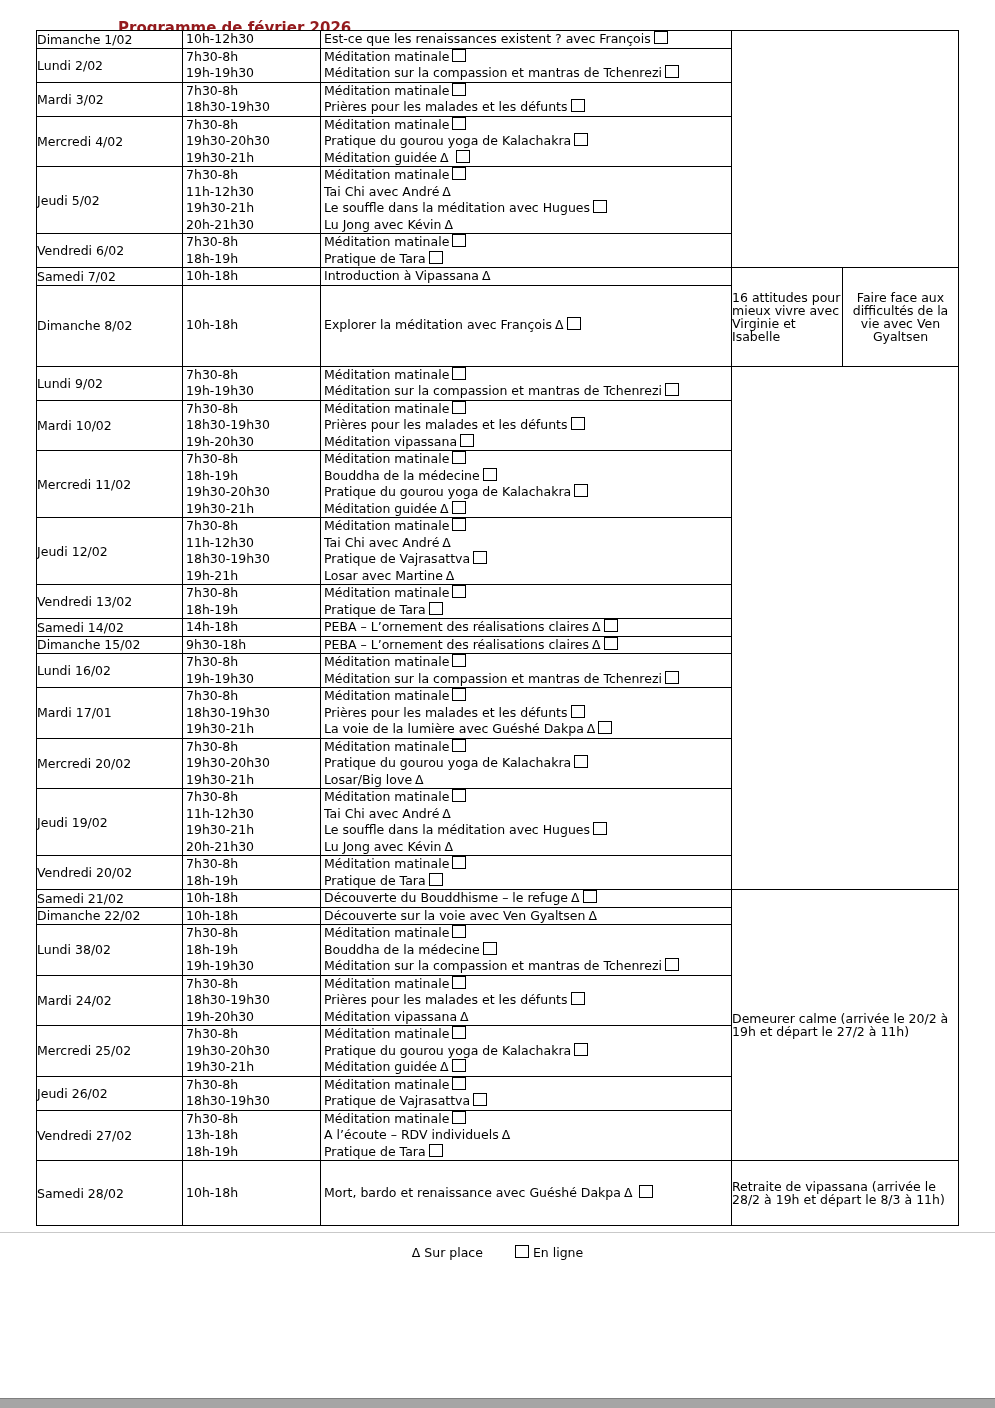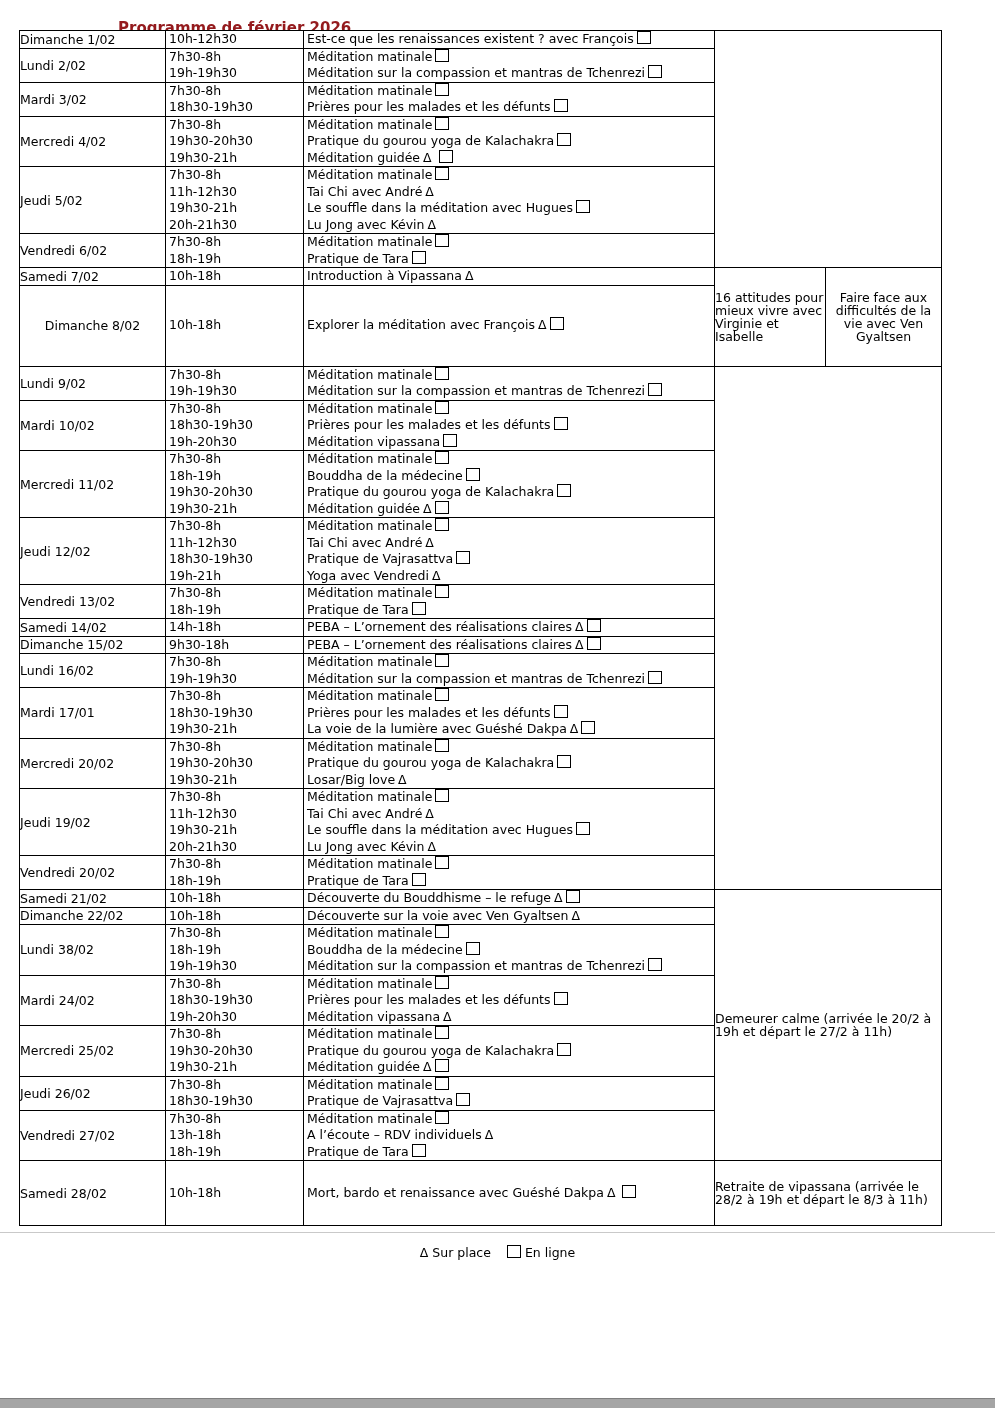--- a/index.html
+++ b/index.html
@@ -6,21 +6,21 @@
   body {
     width:995px; height:1408px; background:#ffffff; position:relative;
     font-family:"DejaVu Sans","Liberation Sans",sans-serif; color:#000;
     overflow:hidden;
   }
   .title {
     position:absolute; left:118px; top:19px;
     font-size:15px; font-weight:bold; color:#941a1d; white-space:nowrap;
   }
   table.sched {
-    position:absolute; left:19px; top:30px; width:922px;
+    position:absolute; left:36px; top:30px; width:922px;
     border-collapse:collapse; table-layout:fixed;
   }
   table.sched td {
     border:1.5px solid #000; padding:0; vertical-align:middle;
     font-size:12.5px; background:#ffffff; overflow:hidden;
   }
   td.day { padding-left:3px; }
   td.hl { background:#ffff00; }
   .line { height:16.5px; line-height:16.5px; padding-left:3px; white-space:nowrap; }
   td.note { line-height:13px; padding:1px 3px; }
@@ -29,21 +29,21 @@
     display:inline-block; width:12px; height:11px;
     border:1px solid #000; background:#fff;
     vertical-align:-1px; margin-left:3px;
   }
   .mk-delta { margin-left:3px; }
   .mk-gap { display:inline-block; width:4px; }
   .legend {
     position:absolute; left:0; top:1245px; width:995px;
     text-align:center; font-size:12.5px;
   }
-  .legend .grp { margin:0 6px; white-space:nowrap; }
+  .legend .grp { margin:0 14px; white-space:nowrap; }
   .legend .cbox { margin-right:4px; margin-left:0; }
   .page-line {
     position:absolute; left:0; top:1232px; width:995px; height:1px;
     background:#c9c9c9;
   }
   .bottom-bar {
     position:absolute; left:0; top:1398px; width:995px; height:10px;
     background:#a5a5a5; border-top:1px solid #7f7f7f; box-sizing:border-box;
   }
 </style>
@@ -137,21 +137,21 @@
         <td class="times hl">
           <div class="line"><span>10h-18h</span></div>
         </td>
         <td class="acts hl">
           <div class="line"><span>Introduction à Vipassana</span><span class="mk-delta">Δ</span></div>
         </td>
         <td class="note hl" rowspan="2" colspan="1"><span>16 attitudes pour mieux vivre avec Virginie et Isabelle</span></td>
         <td class="note hl center" rowspan="2" colspan="1"><span>Faire face aux difficultés de la vie avec Ven Gyaltsen</span></td>
       </tr>
       <tr>
-        <td class="day hl" style="height: 80px; text-align: center;"><span>Dimanche 8/02</span></td>
+        <td class="day hl" style="height: 80px;"><span>Dimanche 8/02</span></td>
         <td class="times hl">
           <div class="line"><span>10h-18h</span></div>
         </td>
         <td class="acts hl">
           <div class="line"><span>Explorer la méditation avec François</span><span class="mk-delta">Δ</span><span class="cbox"></span></div>
         </td>
       </tr>
       <tr>
         <td class="day"><span>Lundi 9/02</span></td>
         <td class="times">
@@ -197,21 +197,21 @@
         <td class="times">
           <div class="line"><span>7h30-8h</span></div>
           <div class="line"><span>11h-12h30</span></div>
           <div class="line"><span>18h30-19h30</span></div>
           <div class="line"><span>19h-21h</span></div>
         </td>
         <td class="acts">
           <div class="line"><span>Méditation matinale</span><span class="cbox"></span></div>
           <div class="line"><span>Tai Chi avec André</span><span class="mk-delta">Δ</span></div>
           <div class="line"><span>Pratique de Vajrasattva</span><span class="cbox"></span></div>
-          <div class="line"><span>Yoga avec Vendredi</span><span class="mk-delta">Δ</span></div>
+          <div class="line"><span>Losar avec Martine</span><span class="mk-delta">Δ</span></div>
         </td>
       </tr>
       <tr>
         <td class="day"><span>Vendredi 13/02</span></td>
         <td class="times">
           <div class="line"><span>7h30-8h</span></div>
           <div class="line"><span>18h-19h</span></div>
         </td>
         <td class="acts">
           <div class="line"><span>Méditation matinale</span><span class="cbox"></span></div>

